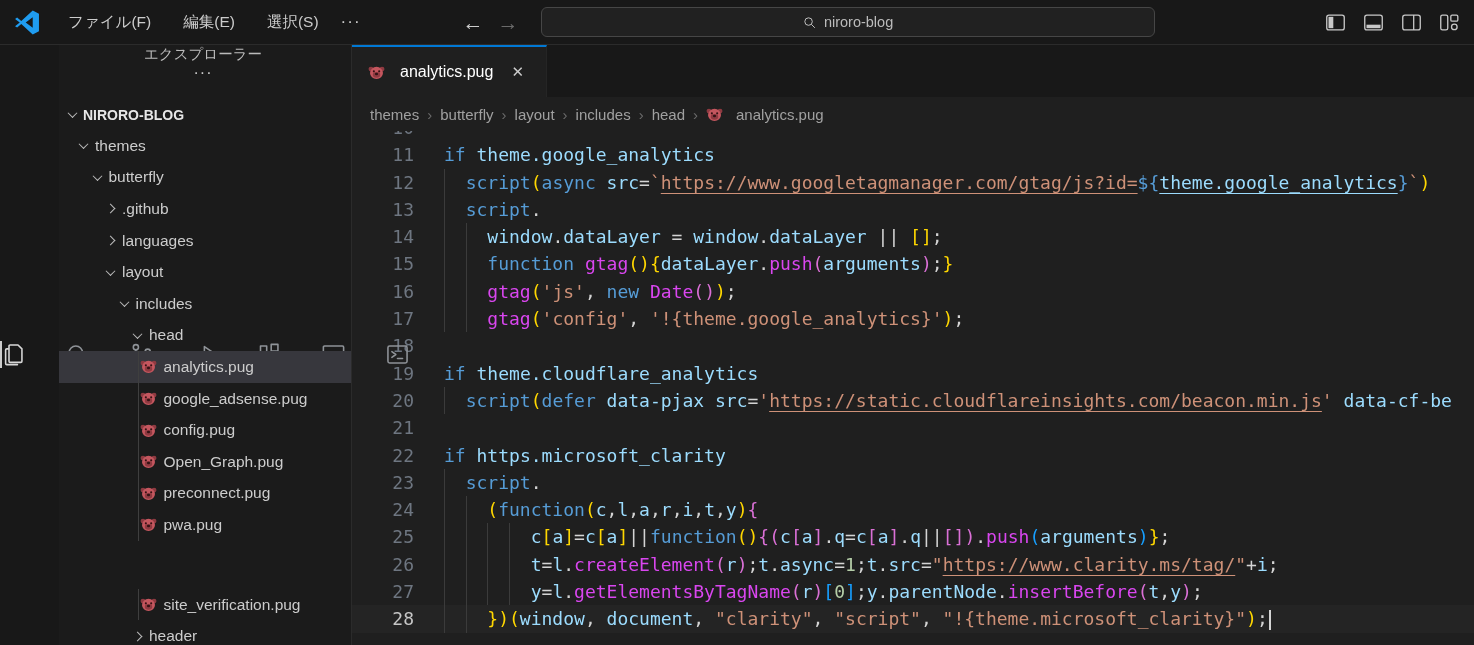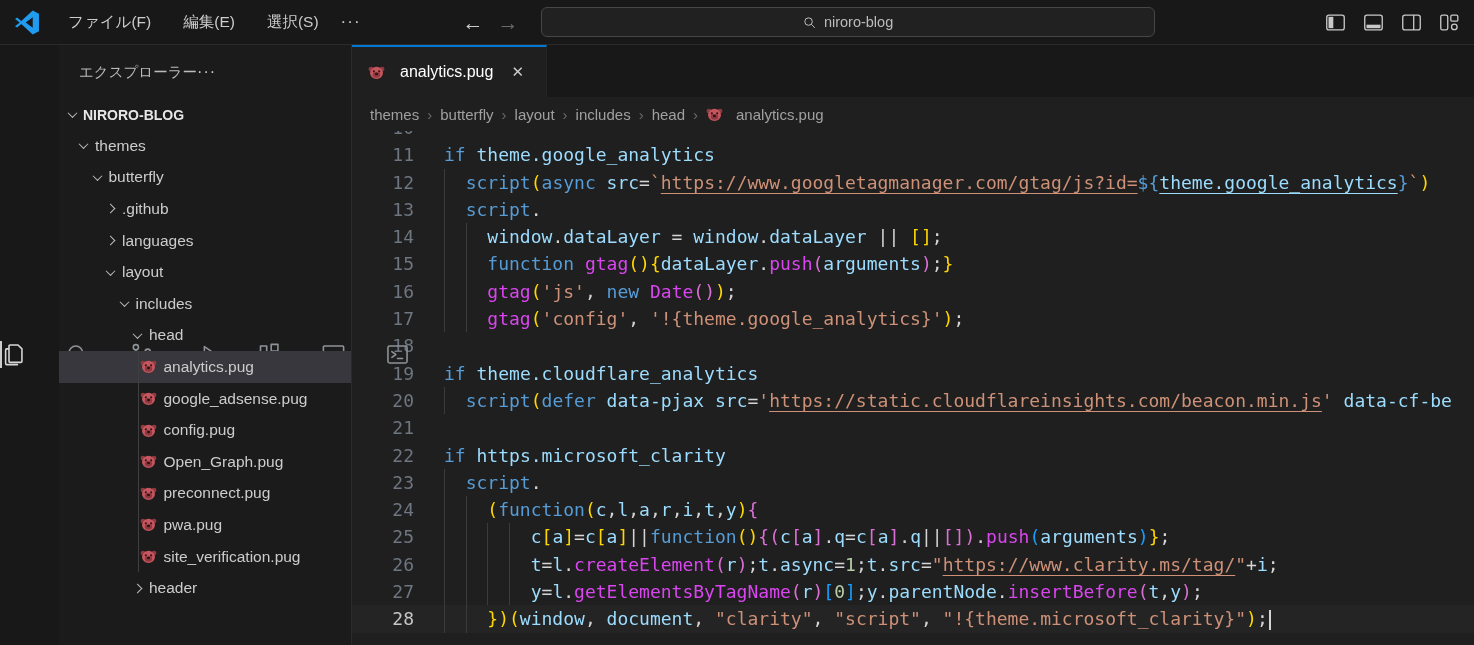--- a/index.html
+++ b/index.html
@@ -33,21 +33,21 @@
   .ab-item.active { box-shadow:inset 2px 0 0 #cccccc; }
   .ab-item svg { width:27px; height:27px; }
   .scm-badge { position:absolute; right:8px; bottom:-9px; min-width:21px; height:21px;
     background:#0078d4; border-radius:50%; color:#ffffff; font-size:11px; font-weight:bold;
     display:flex; align-items:center; justify-content:center; }
 
   
   .sidebar { width:293px; background:#1b1b1b; border-right:1px solid #2b2b2b; flex:none;
     color:#cccccc; overflow:hidden; }
   .sidebar-header { height:54px; display:flex; align-items:center; justify-content:flex-start;
-    padding:0 24px 0 20px; font-size:14.5px; color:#bbbbbb; }
+    padding:0 24px 0 20px; font-size:14.5px; color:#bbbbbb;flex-direction:column; }
   .sidebar-actions { font-size:16px; letter-spacing:1px; color:#cccccc; }
   .section-header { height:31px; display:flex; align-items:center; padding-left:10px;
     font-weight:bold; font-size:14px; color:#e7e7e7; }
   .section-header .chev { margin-right:7px; }
   .chev { width:7px; height:7px; border-right:1.6px solid #bcbcbc; border-bottom:1.6px solid #bcbcbc;
     display:inline-block; flex:none; }
   .chev.down { transform:rotate(45deg) translate(-1px,-1px); }
   .chev.right { transform:rotate(-45deg); }
   .tree { position:relative; }
   .tree-row { height:31.6px; display:flex; align-items:center; font-size:15.5px; position:relative; white-space:nowrap; }
@@ -280,21 +280,21 @@
           </svg>
           <span>preconnect.pug</span>
         </div>
         <div class="tree-row" style="padding-left: 80.5px;">
           <span class="tree-guide"></span>
           <svg class="pug-ic">
             <use href="#pug"></use>
           </svg>
           <span>pwa.pug</span>
         </div>
-        <div class="tree-row" style="padding-left: 80.5px;">
+        <div class="tree-row" style="padding-left: 80.5px; margin-top: 48px;">
           <span class="tree-guide"></span>
           <svg class="pug-ic">
             <use href="#pug"></use>
           </svg>
           <span>site_verification.pug</span>
         </div>
         <div class="tree-row" style="padding-left: 75px;">
           <span class="chev right"></span>
           <span>header</span>
         </div>

